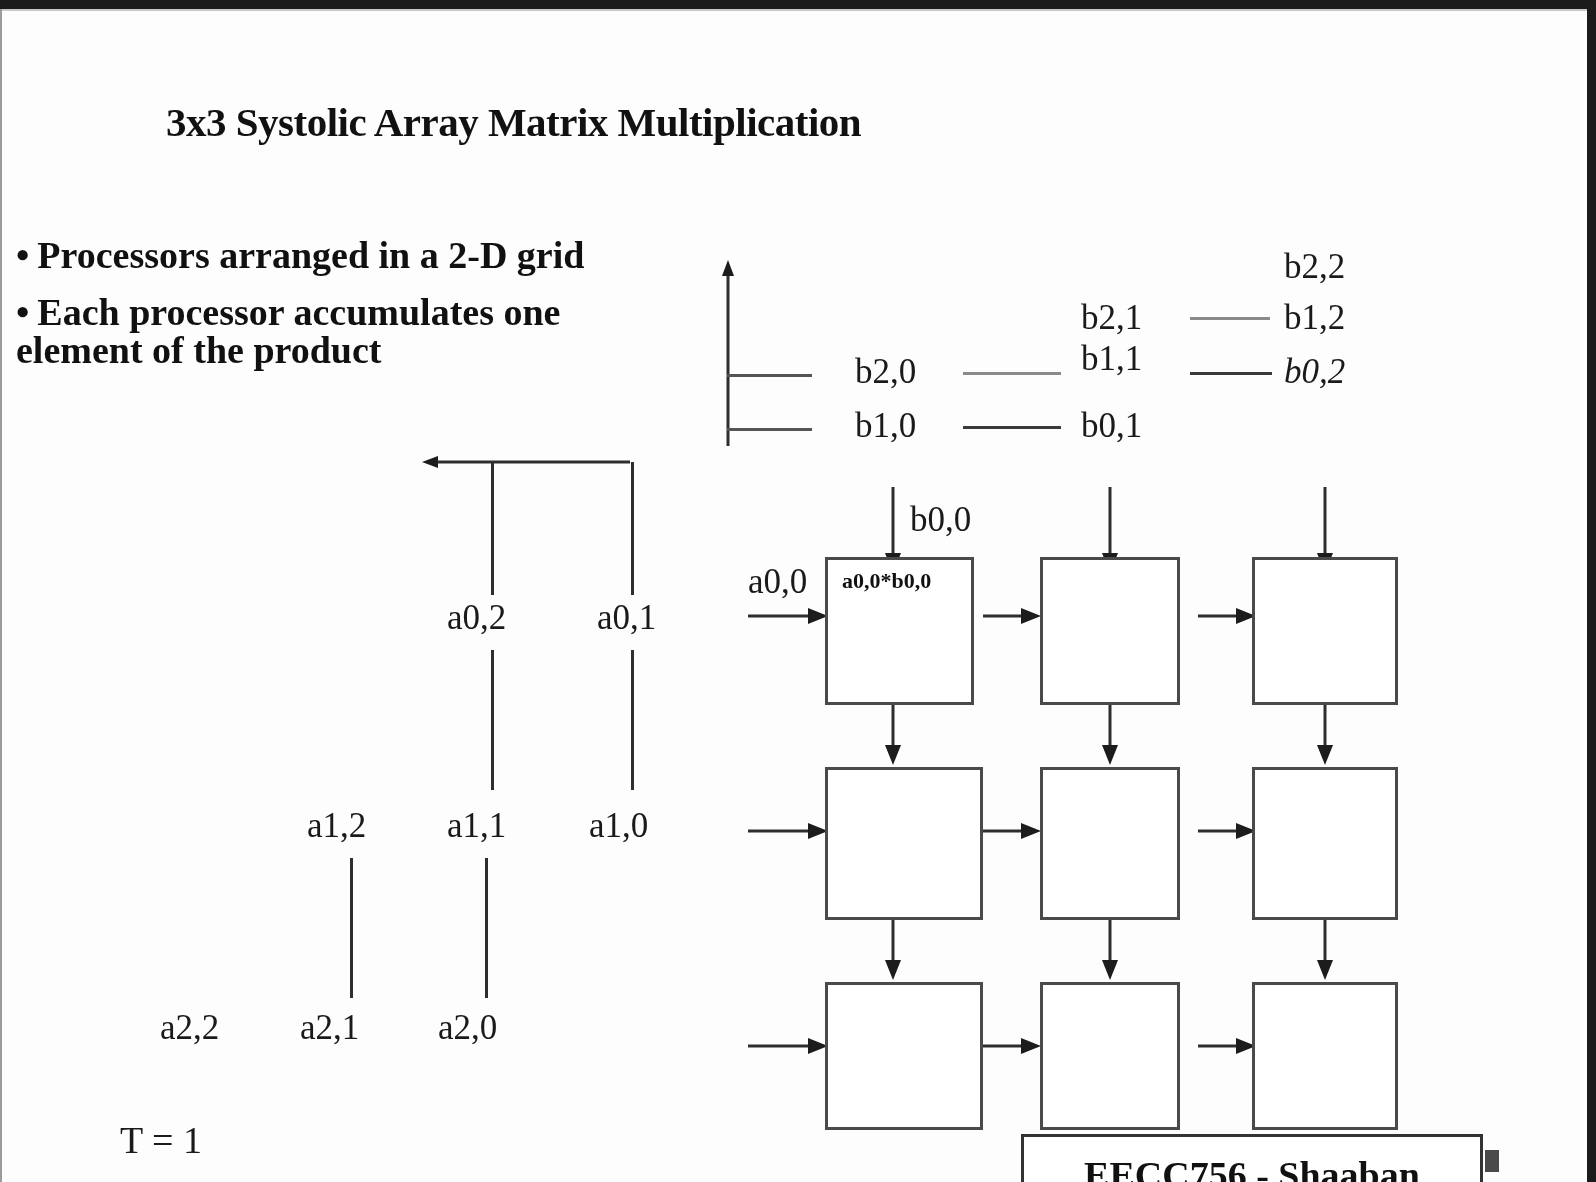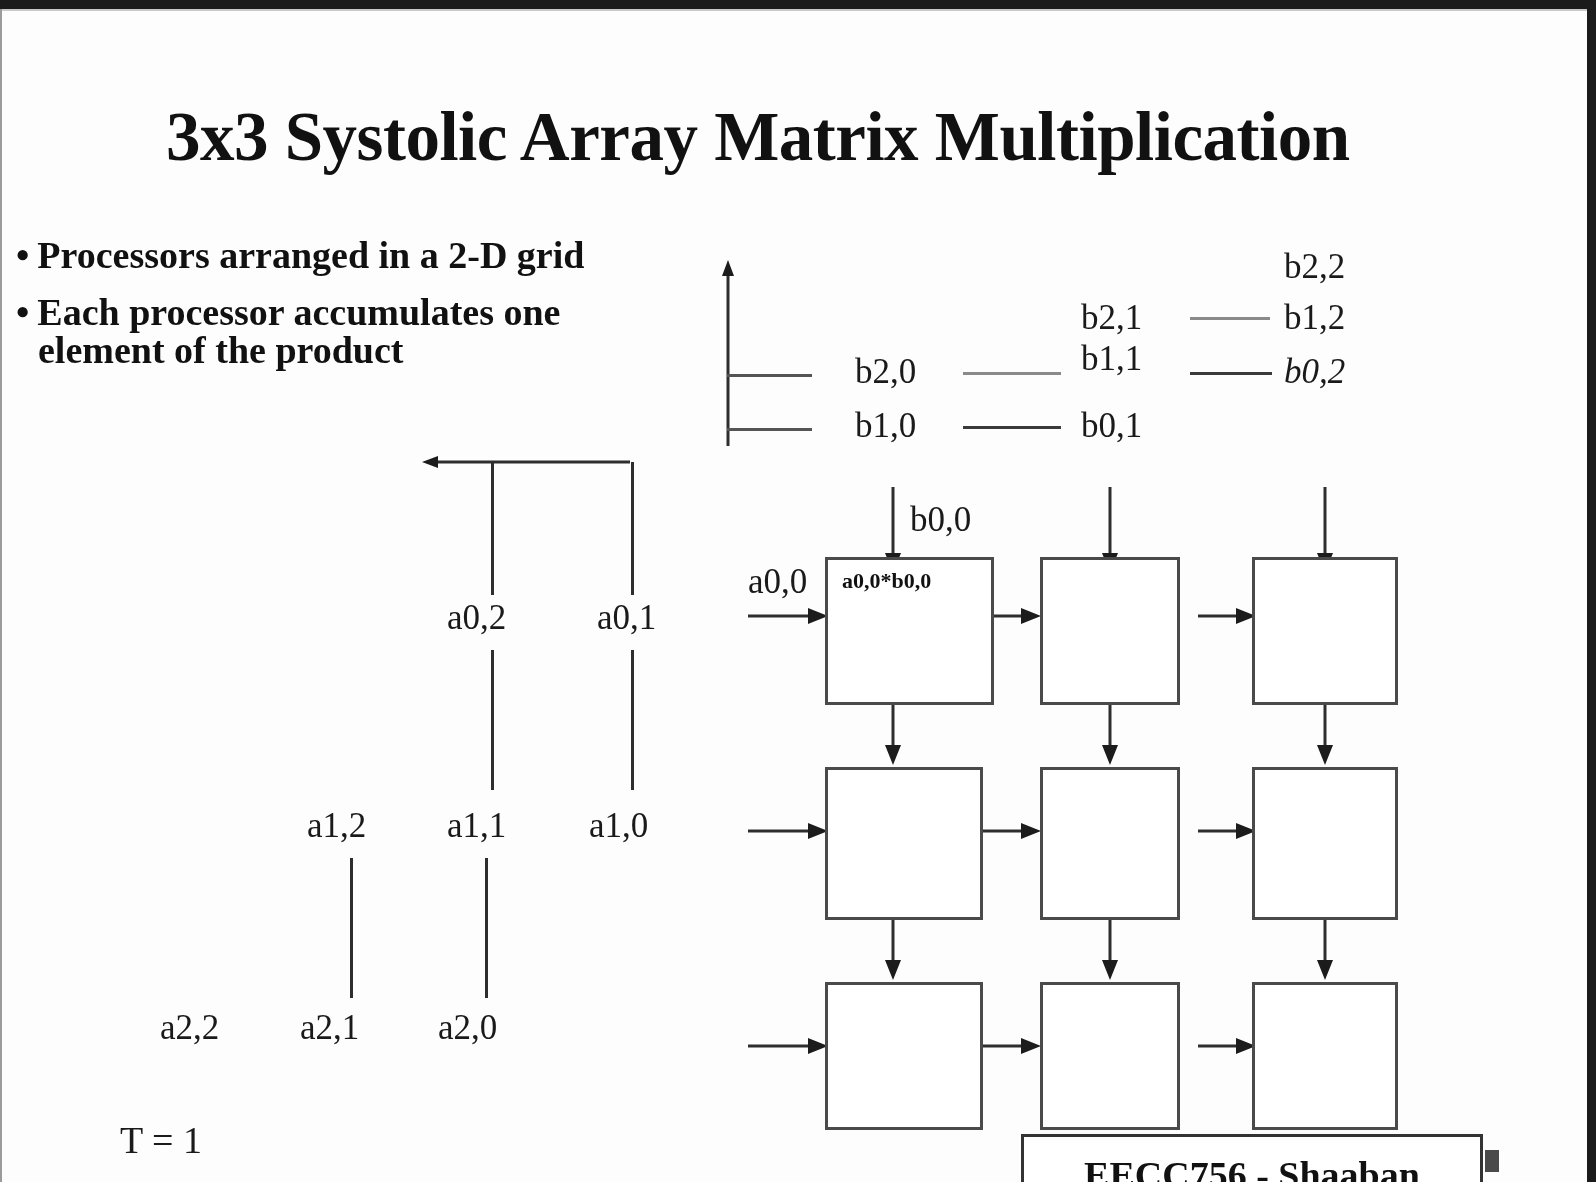--- a/index.html
+++ b/index.html
@@ -36,35 +36,35 @@
 
   
   .title-line {
     position: absolute;
     font-weight: bold;
     font-family: "Liberation Serif", serif;
     letter-spacing: -0.5px;
     white-space: nowrap;
   }
   #title-line-1 { left: 62px; top: 16px;  font-size: 55px; }
-  #title-line-2 { left: 166px; top: 98px; font-size: 69px; text-align: right; }
+  #title-line-2 { left: 166px; top: 98px; font-size: 41px; text-align: right; }
 
   
   .bullet {
     position: absolute;
     font-family: "Liberation Serif", serif;
     font-weight: bold;
     font-size: 38px;
     line-height: 38px;
     white-space: pre-line;
   }
   .bullet .dot { margin-right: 8px; }
   #bullet-1 { left: 16px; top: 198px; }
   #bullet-2 { left: 16px; top: 255px; }
-  #bullet-2 .cont { display: block; margin-left: 22px; }
+  #bullet-2 .cont { display: block; }
 
   
   #alignments-label {
     position: absolute;
     left: 196px; top: 381px;
     font-size: 36px;
     font-family: "Liberation Serif", serif;
     white-space: nowrap;
   }
 
@@ -287,21 +287,21 @@
 
   <svg class="arrow-svg" style="left:1312px; top:705px;" width="26" height="62">
     <line x1="13" y1="0" x2="13" y2="46" stroke="#2e2e2e" stroke-width="3"></line>
     <polygon points="13,60 5,40 21,40" fill="#1c1c1c"></polygon>
   </svg>
   <svg class="arrow-svg" style="left:1312px; top:920px;" width="26" height="62">
     <line x1="13" y1="0" x2="13" y2="46" stroke="#2e2e2e" stroke-width="3"></line>
     <polygon points="13,60 5,40 21,40" fill="#1c1c1c"></polygon>
   </svg>
 
-  <div class="pe-box" style="left:825px; top:557px; width:169px; height:148px;">
+  <div class="pe-box" style="left:825px; top:557px; width:149px; height:148px;">
     <span class="pe-label">a0,0*b0,0</span>
   </div>
   <div class="pe-box" style="left:1040px; top:557px; width:140px; height:148px;">
     <span class="pe-label"></span>
   </div>
   <div class="pe-box" style="left:1252px; top:557px; width:146px; height:148px;">
     <span class="pe-label"></span>
   </div>
 
   <div class="pe-box" style="left:825px; top:767px; width:158px; height:153px;">

